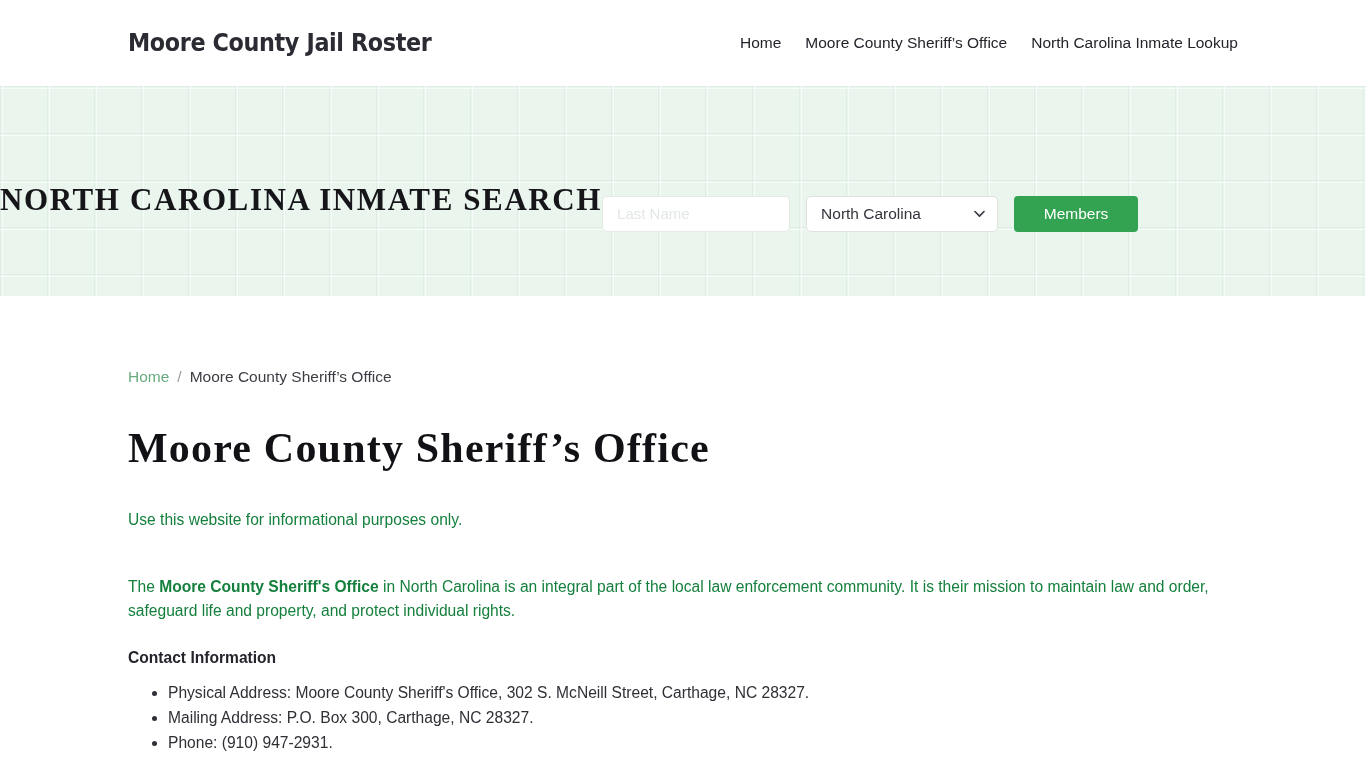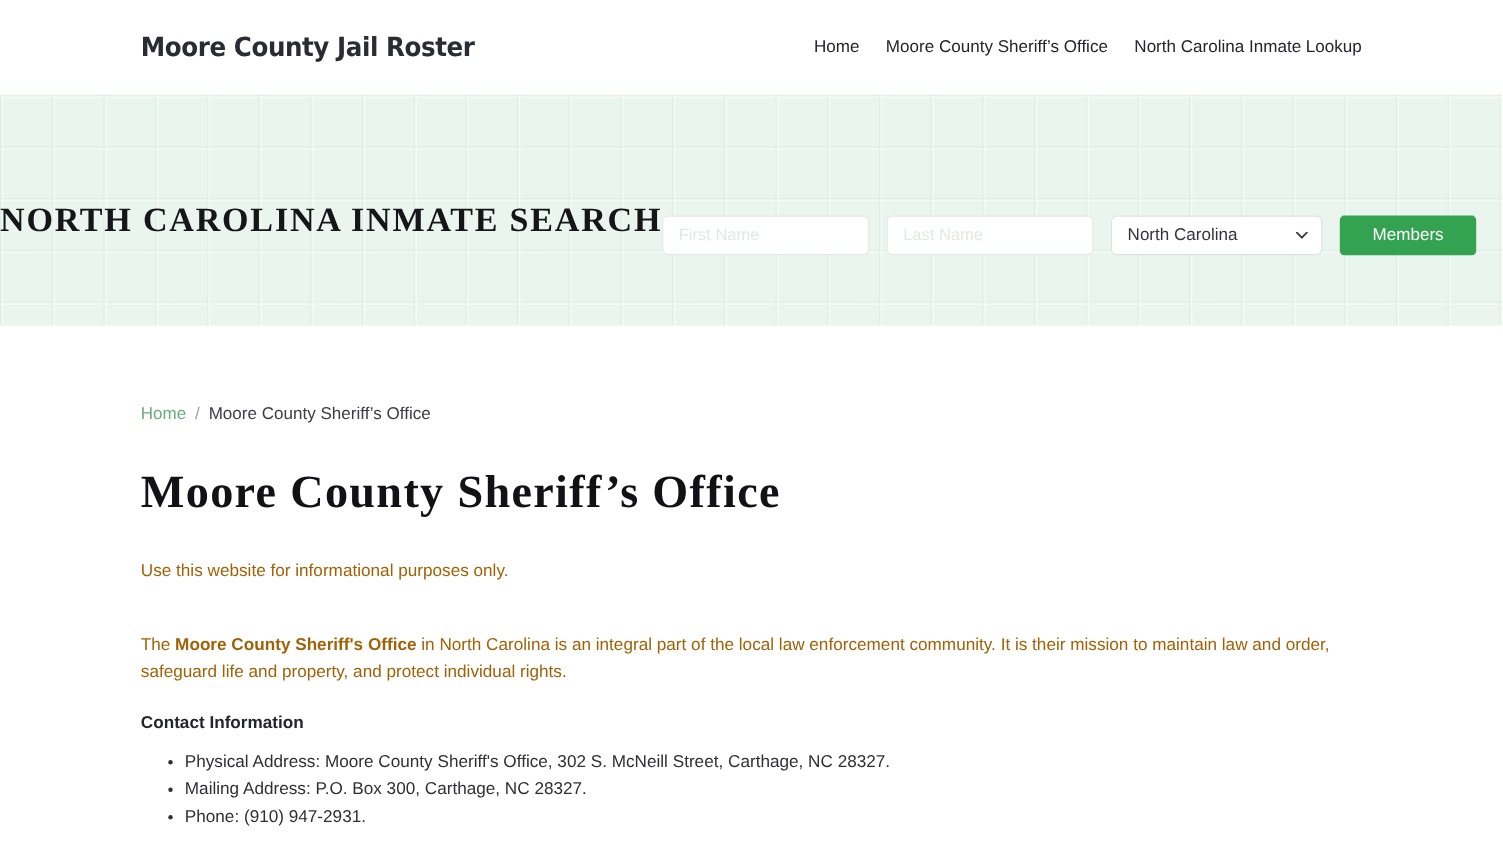--- a/index.html
+++ b/index.html
@@ -146,21 +146,21 @@
     font-family: "Liberation Serif", serif;
     font-size: 42px;
     font-weight: bold;
     color: #121216;
     letter-spacing: 1.2px;
     margin: 38px 0 0 0;
   }
 
   .body-text {
     font-size: 15.6px;
-    color: #a16207;
+    color: #15803d;
     line-height: 1.58;
     margin: 36px 0 0 0;
     max-width: 1090px;
   }
   .body-text.tight { margin-top: 42px; }
   .body-text b { font-weight: bold; }
 
   .cta-link {
     display: inline-block;
     font-size: 15.6px;
@@ -197,21 +197,20 @@
   <nav class="main-nav">
     <a class="nav-link" href="#">Home</a>
     <a class="nav-link" href="#">Moore County Sheriff’s Office</a>
     <a class="nav-link" href="#">North Carolina Inmate Lookup</a>
   </nav>
 </header>
 
 <section class="hero">
   <h1 class="hero-title">NORTH CAROLINA INMATE SEARCH</h1>
   <form class="search-form">
-    <input class="text-input" type="text" placeholder="First Name" style="">
     <input class="text-input" type="text" placeholder="Last Name" style="">
     <span class="select-wrap">
       <select class="state-select">
         <option>North Carolina</option>
       </select>
       <svg class="select-chevron" viewBox="0 0 11 7">
         <path d="M1 1 L5.5 5.6 L10 1" fill="none" stroke="#3c3c44" stroke-width="1.7" stroke-linecap="round" stroke-linejoin="round"></path>
       </svg>
     </span>
     <button class="search-button" type="submit">Members</button>

